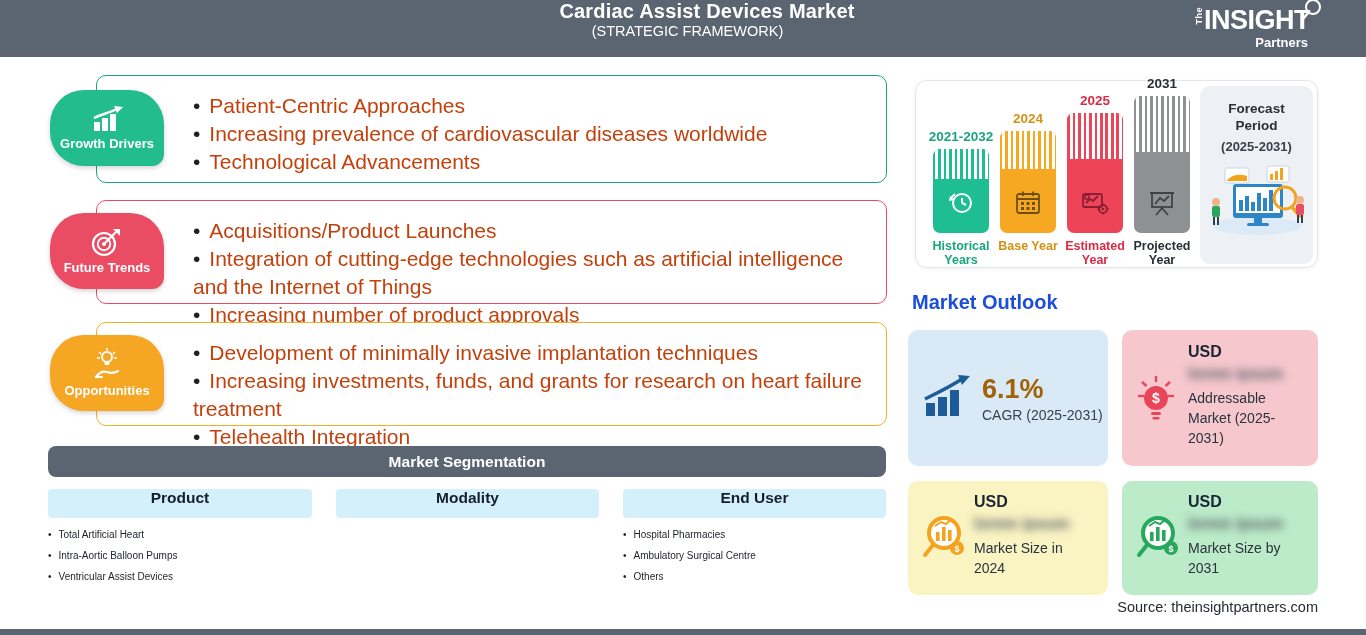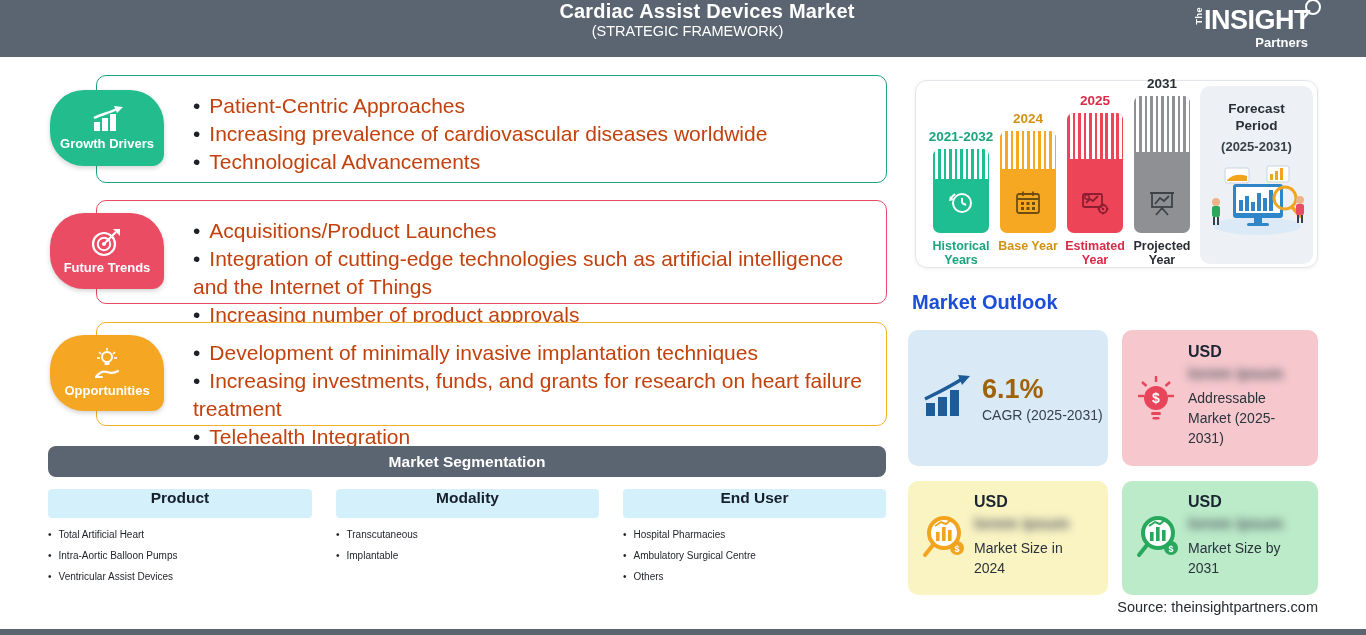--- a/index.html
+++ b/index.html
@@ -191,24 +191,20 @@
   <div class="seg-pill pill-1">
     <span>Modality</span>
   </div>
   <div class="seg-pill pill-2">
     <span>End User</span>
   </div>
   <ul class="seg-list slist-0">
     <li>Total Artificial Heart</li>
     <li>Intra-Aortic Balloon Pumps</li>
     <li>Ventricular Assist Devices</li>
-  </ul>
-  <ul class="seg-list slist-1">
-    <li>Transcutaneous</li>
-    <li>Implantable</li>
   </ul>
   <ul class="seg-list slist-2">
     <li>Hospital Pharmacies</li>
     <li>Ambulatory Surgical Centre</li>
     <li>Others</li>
   </ul>
 
   <div class="tl-panel">
     <div class="tl-year year-0">2021-2032</div>
     <div class="tl-year year-1">2024</div>

